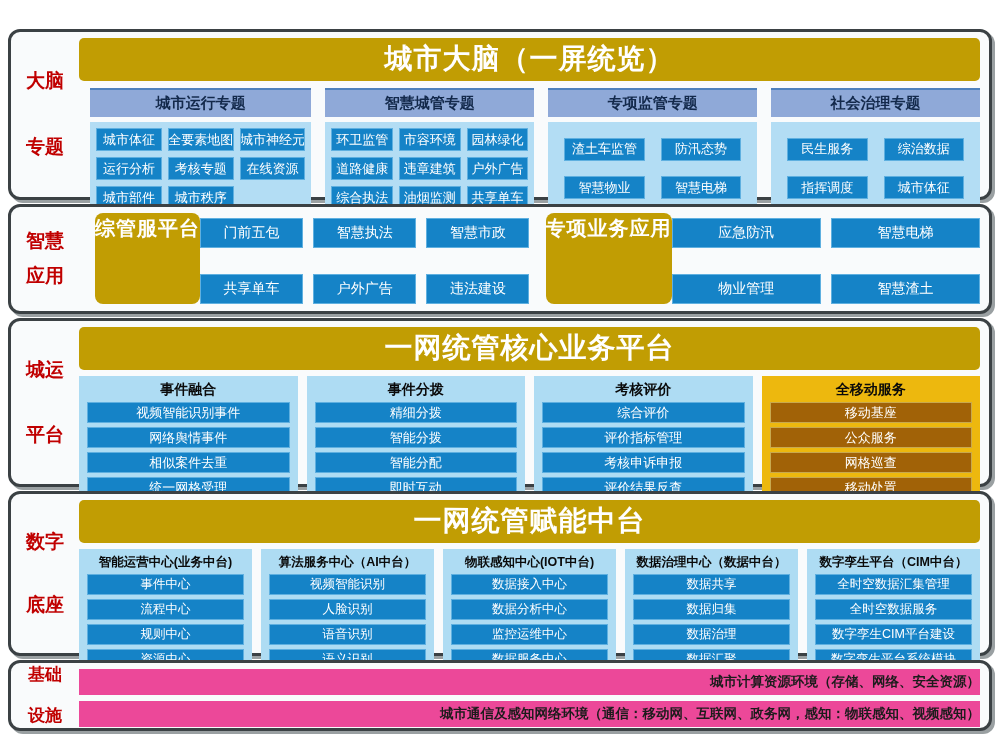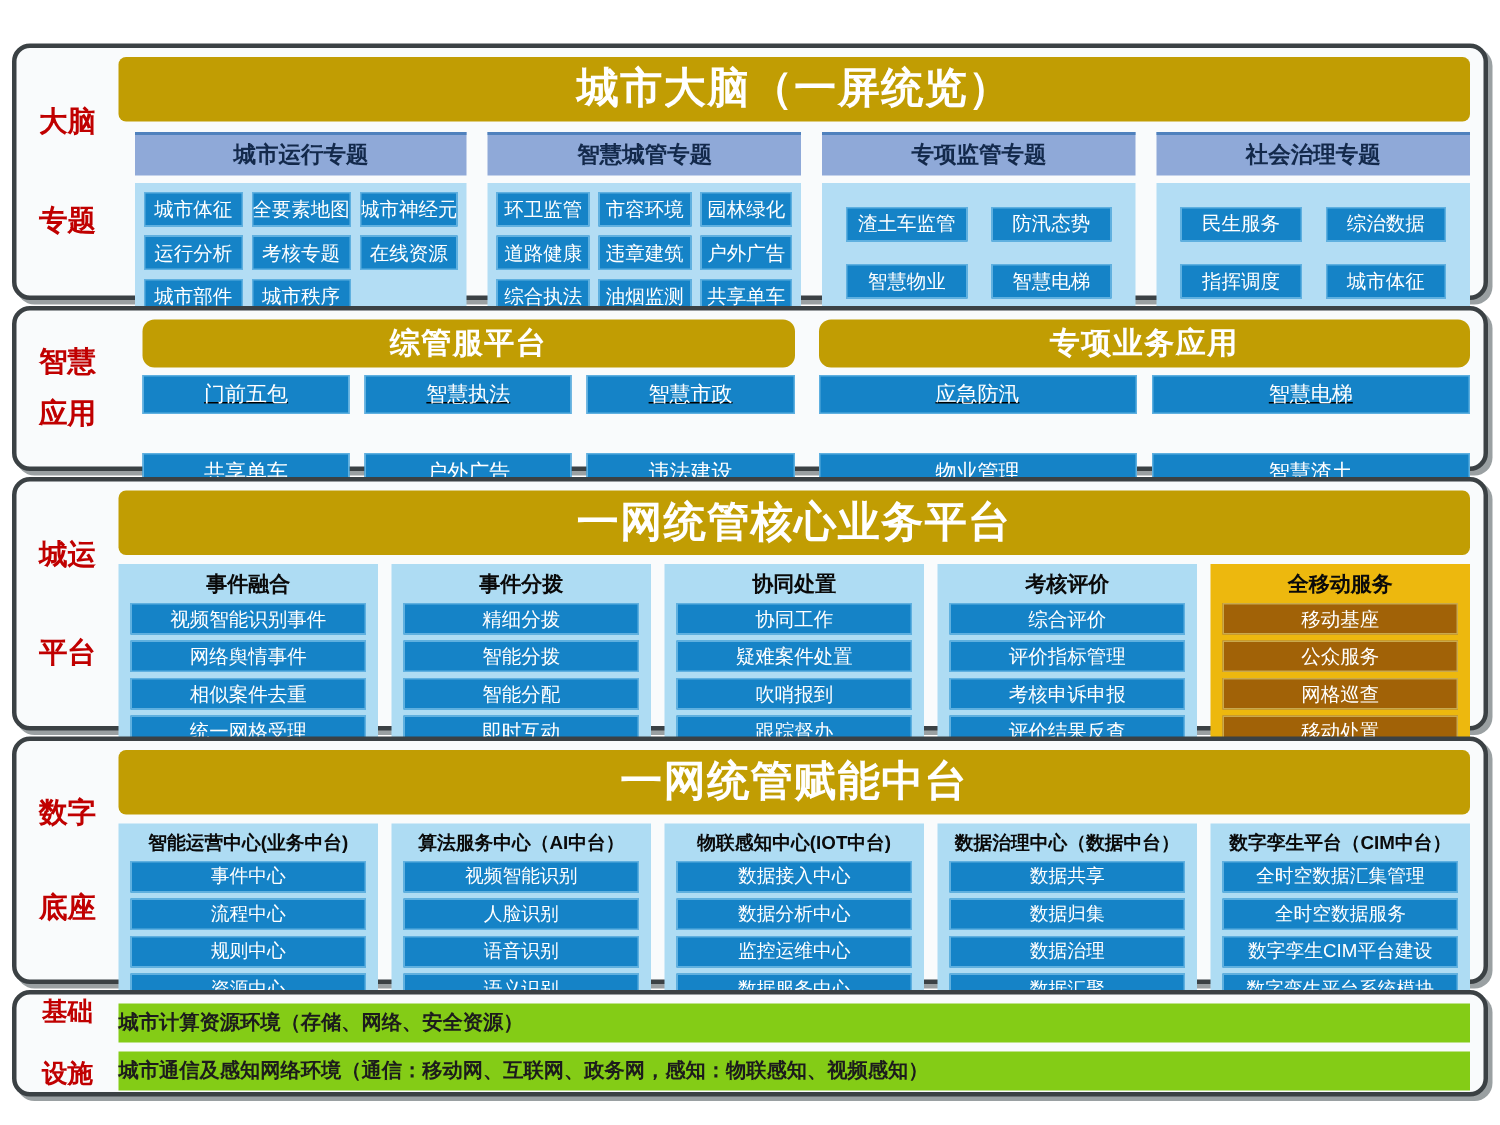--- a/index.html
+++ b/index.html
@@ -40,43 +40,43 @@
   .group-body { background:#b3ddf4; flex:1; margin-top:5px; padding:6px; display:grid; gap:6px; }
   .g3 { grid-template-columns:repeat(3,1fr); align-content:start; }
   .g2 { grid-template-columns:repeat(2,1fr); padding:10px 16px; gap:4px 16px; align-content:space-around; }
   .btn {
     background:#1583c7; border:1px solid #5fb0e0; color:#ffffff; font-size:13px;
     display:flex; align-items:center; justify-content:center;
     white-space:nowrap; min-height:23px; overflow:hidden;
   }
   
   .apps { display:flex; gap:16px; flex:1; padding-left:16px; }
-  .app { flex:1; display:flex; flex-direction:column; min-width:0; }
+  .app { flex:1; display:flex; flex-direction:row; min-width:0; }
   .app .banner { font-size:20px; border-radius:8px; }
-  .app-body { display:grid; gap:26px 10px; margin-top:5px; flex:1; align-content:stretch;text-decoration:underline; }
+  .app-body { display:grid; gap:26px 10px; margin-top:5px; flex:1; align-content:stretch; }
   .cols3 { grid-template-columns:repeat(3,1fr); }
   .cols2 { grid-template-columns:repeat(2,1fr); }
   .app-body .btn { font-size:14px; min-height:26px; }
   
   .cols { display:flex; gap:9px; margin-top:6px; flex:1; }
   .col { flex:1; background:#aedcf3; padding:3px 8px 4px; display:flex; flex-direction:column; min-width:0; }
   .col-header { font-weight:bold; font-size:14px; color:#0a0a0a; text-align:center; padding:2px 0 3px; white-space:nowrap; flex:none; }
   .col-body { display:flex; flex-direction:column; gap:4px; flex:1; }
   .col-body .btn { min-height:21px; flex:1; font-size:13px; }
   .dots { text-align:center; color:#0d2e5e; font-weight:bold; font-size:14px; line-height:9px; letter-spacing:1px; flex:none; }
   .col.gold { background:#edb80e; }
   .col.gold .btn { background:#a16207; border-color:#c9a94e; }
   .col.gold .dots { color:#1c1c1c; }
   .p4 .col-header { font-size:12.5px; }
   .p4 .col-body .btn { font-size:12.5px; }
   
   .infra-body { flex:1; display:flex; flex-direction:column; gap:6px; justify-content:center; }
   .infra-bar {
-    background:#84cc16; color:#1c1c1c; font-size:13.5px; font-weight:600;
-    text-align:left; padding:4px 0; white-space:nowrap;
+    background:#ec4899; color:#1c1c1c; font-size:13.5px; font-weight:600;
+    text-align:right; padding:4px 0; white-space:nowrap;
   }
 </style>
 </head>
 <body>
 
 <div class="stack">
 
   <div class="panel p1">
     <div class="side">
       <span>大脑</span>
@@ -187,30 +187,20 @@
           <div class="col-header">事件分拨</div>
           <div class="col-body">
               <div class="btn">精细分拨</div>
               <div class="btn">智能分拨</div>
               <div class="btn">智能分配</div>
               <div class="btn">即时互动</div>
             </div>
           <div class="dots">......</div>
         </div>
         <div class="col">
-          <div class="col-header">协同处置</div>
-          <div class="col-body">
-              <div class="btn">协同工作</div>
-              <div class="btn">疑难案件处置</div>
-              <div class="btn">吹哨报到</div>
-              <div class="btn">跟踪督办</div>
-            </div>
-          <div class="dots">......</div>
-        </div>
-        <div class="col">
           <div class="col-header">考核评价</div>
           <div class="col-body">
               <div class="btn">综合评价</div>
               <div class="btn">评价指标管理</div>
               <div class="btn">考核申诉申报</div>
               <div class="btn">评价结果反查</div>
             </div>
           <div class="dots">......</div>
         </div>
         <div class="col gold">

